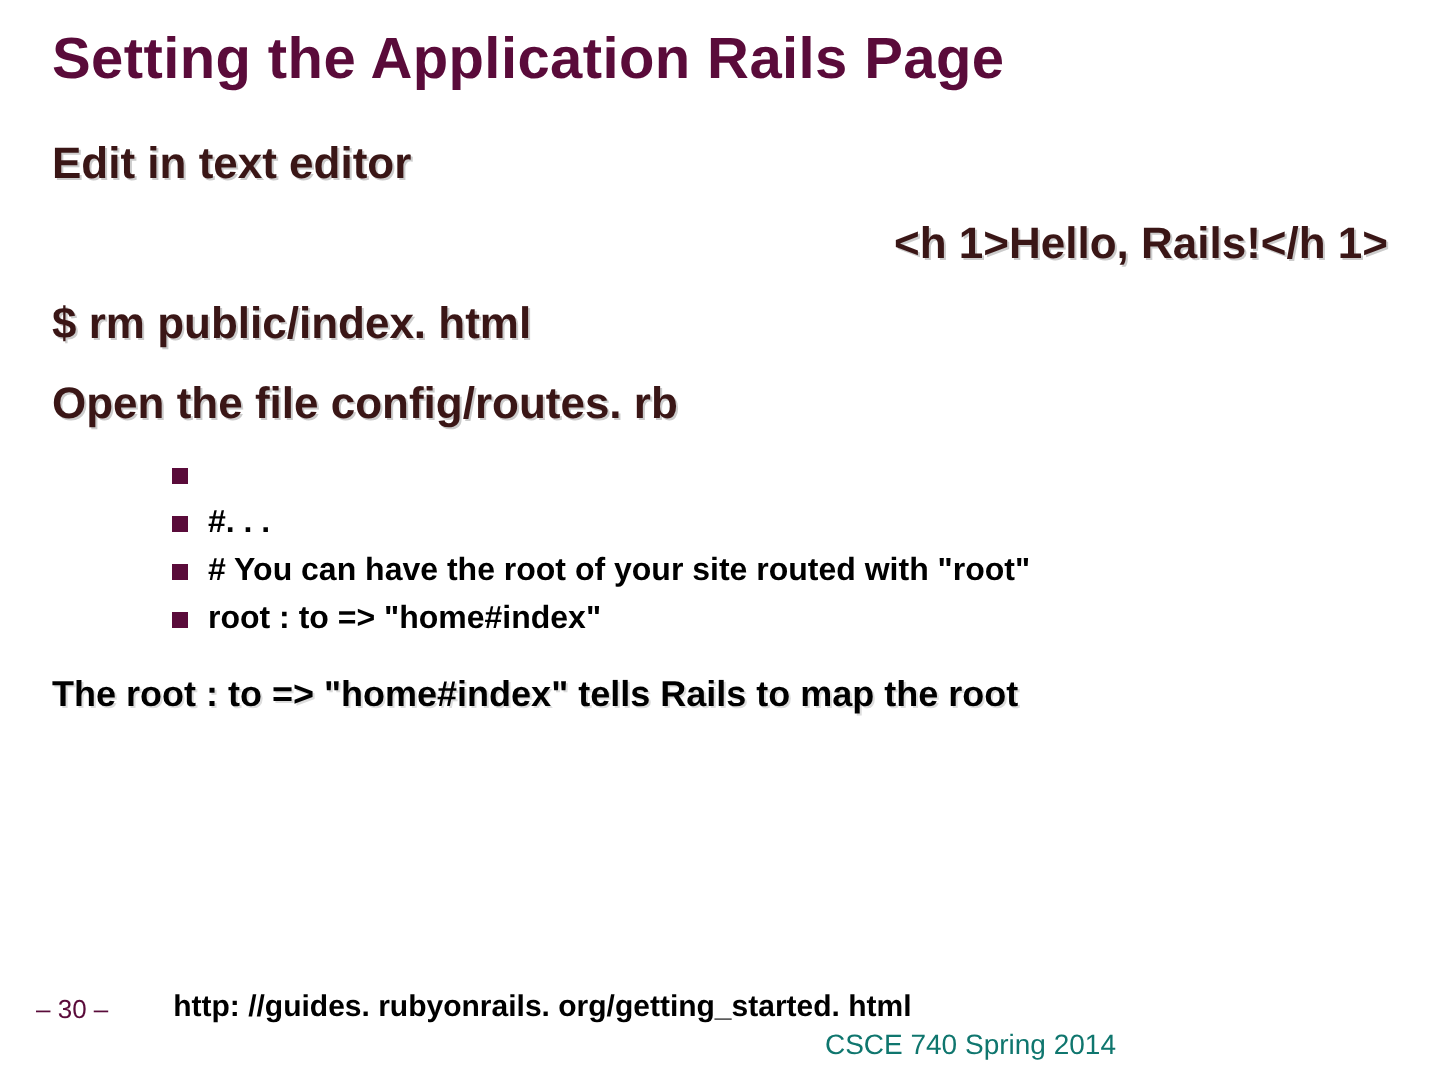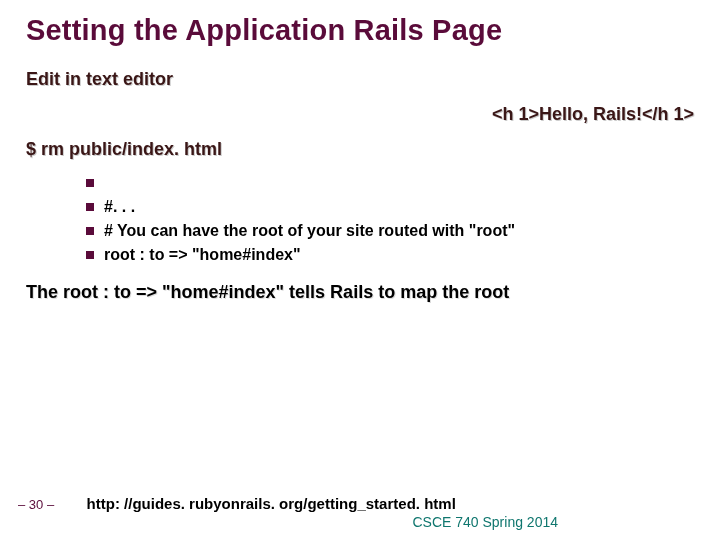--- a/index.html
+++ b/index.html
@@ -17,21 +17,21 @@
   }
   .title {
     font-size: 29px;
     font-weight: bold;
     color: #5a0b3a;
     margin: 0 0 22px 0;
     font-family: Arial, sans-serif;
     letter-spacing: 0.2px;
   }
   .step {
-    font-size: 18px;
+    font-size: 22px;
     font-weight: bold;
     color: #3a1616;
     margin: 10px 0 14px 0;
     text-shadow: 1px 1px 0 #ccc;
   }
   .step.inner {
     margin-left: 28px;
     text-align: right;
   }
   .bullet-list {
@@ -101,20 +101,21 @@
 </style>
 </head>
 <body>
 
 <div class="slide">
   <h1 class="title">Setting the Application Rails Page</h1>
 
   <div class="step">Edit in text editor</div>
   <div class="step inner">&lt;h 1&gt;Hello, Rails!&lt;/h 1&gt;</div>
   <div class="step">$ rm public/index. html</div>
+  <div class="step">Open the file config/routes. rb</div>
 
   <ul class="bullet-list">
     <li class="bullet-item"></li>
     <li class="bullet-item">#. . .</li>
     <li class="bullet-item"># You can have the root of your site routed with "root"</li>
     <li class="bullet-item">root : to =&gt; "home#index"</li>
   </ul>
 
   <p class="para">
     <span>The root : to =&gt; "home#index" tells Rails to map the root</span>

